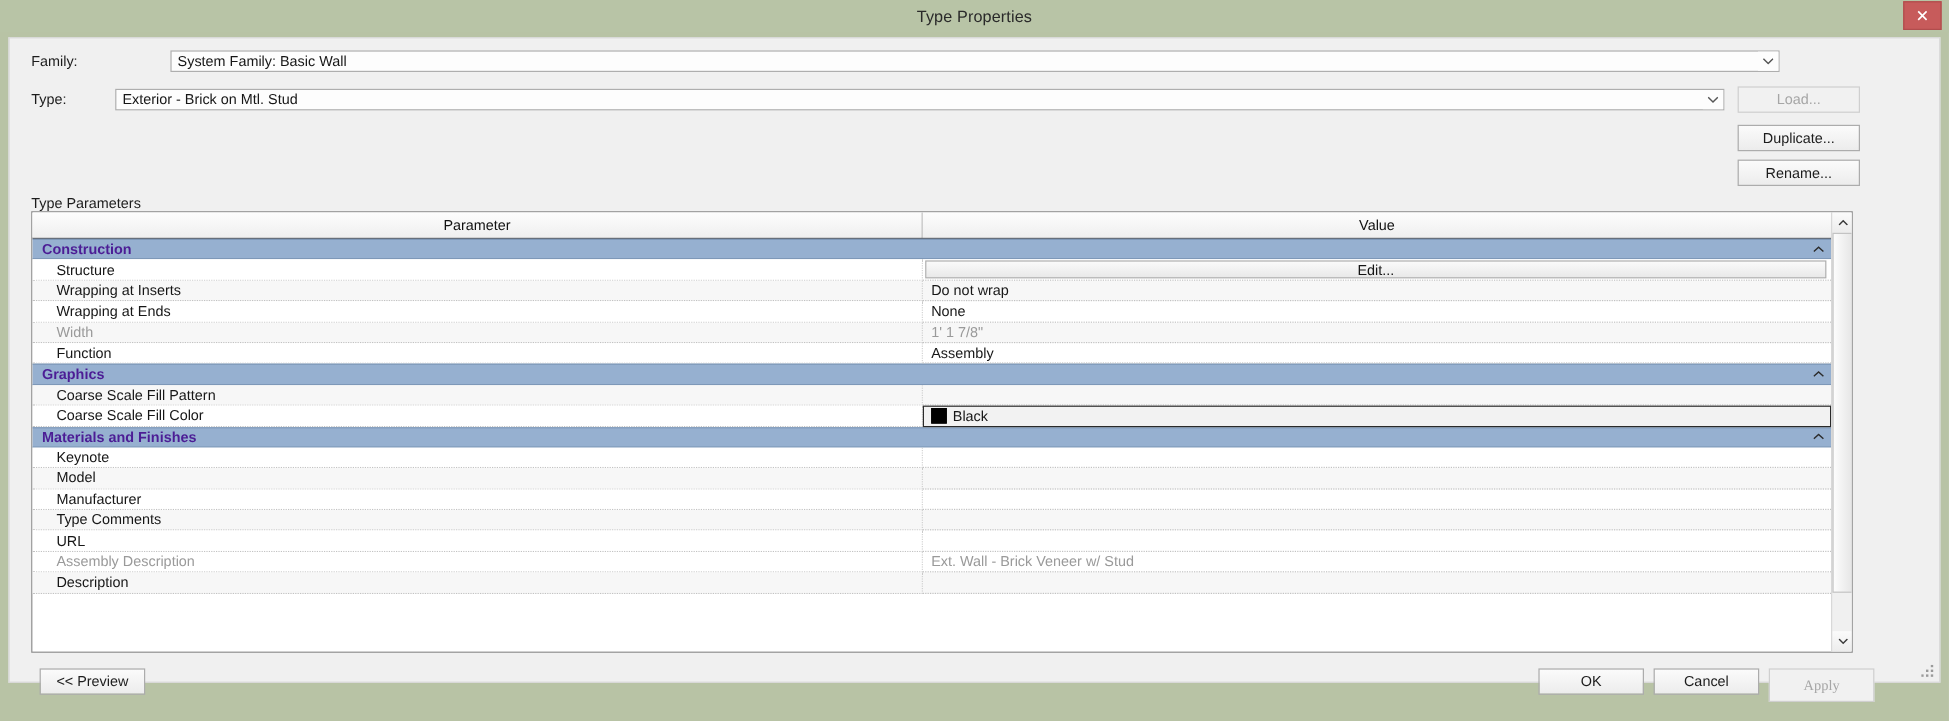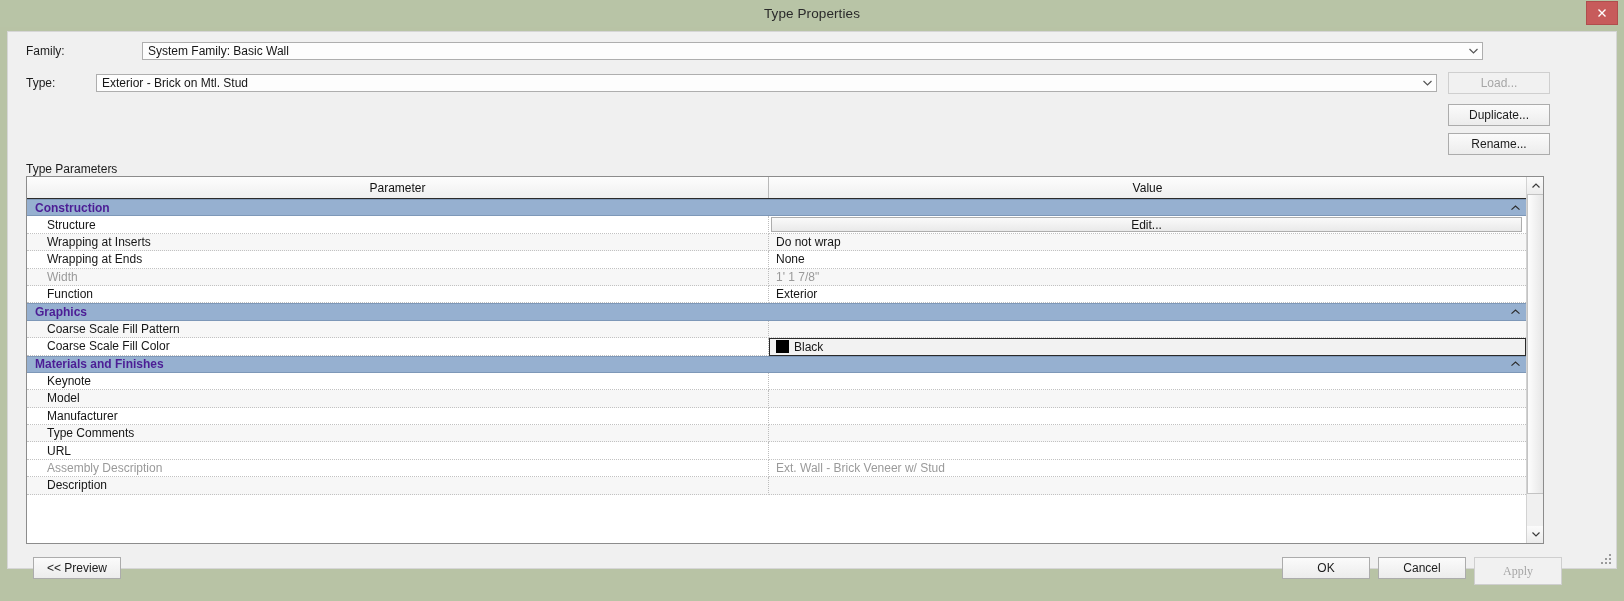--- a/index.html
+++ b/index.html
@@ -277,21 +277,21 @@
             <div class="row white">
               <div class="cell-p">Wrapping at Ends</div>
               <div class="cell-v">None</div>
             </div>
             <div class="row alt readonly">
               <div class="cell-p">Width</div>
               <div class="cell-v">1'  1 7/8"</div>
             </div>
             <div class="row white">
               <div class="cell-p">Function</div>
-              <div class="cell-v">Exterior</div>
+              <div class="cell-v">Assembly</div>
             </div>
             <div class="srow">
               <div class="sname">Graphics</div>
               <div class="schev">
                 <svg width="9" height="6" viewBox="0 0 9 6">
                   <path d="M0.5 4.6 L4.5 1 L8.5 4.6" stroke="#2c2c2c" stroke-width="1.2" fill="none"></path>
                 </svg>
               </div>
             </div>
             <div class="row alt">

